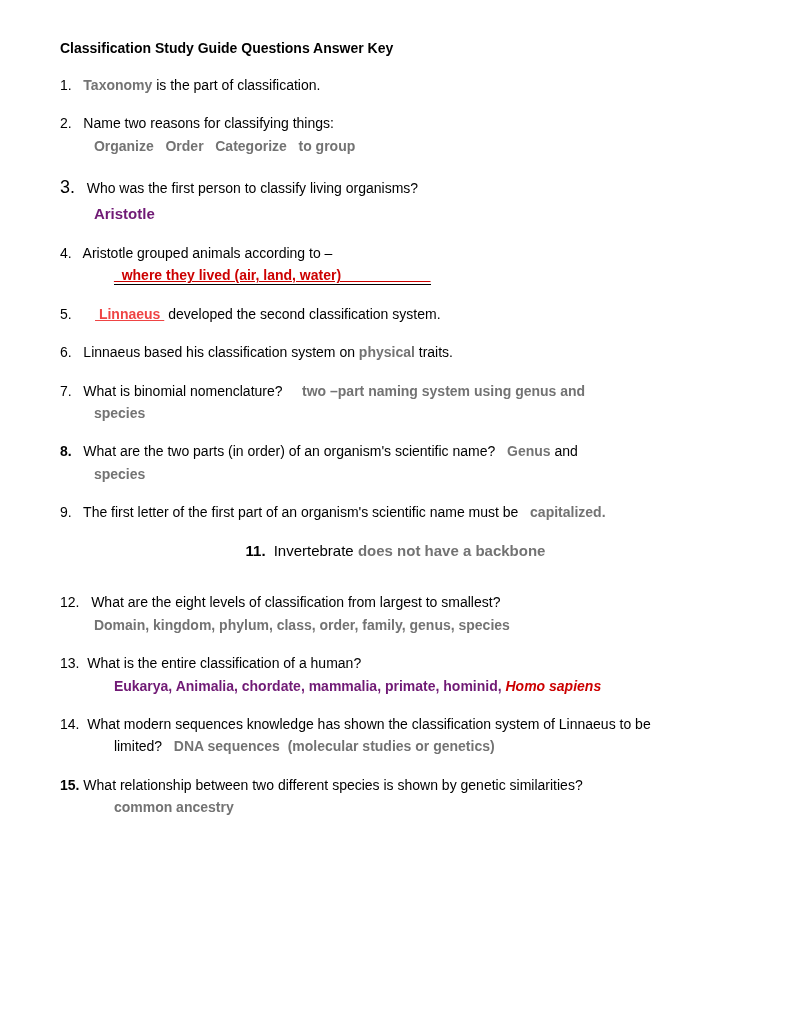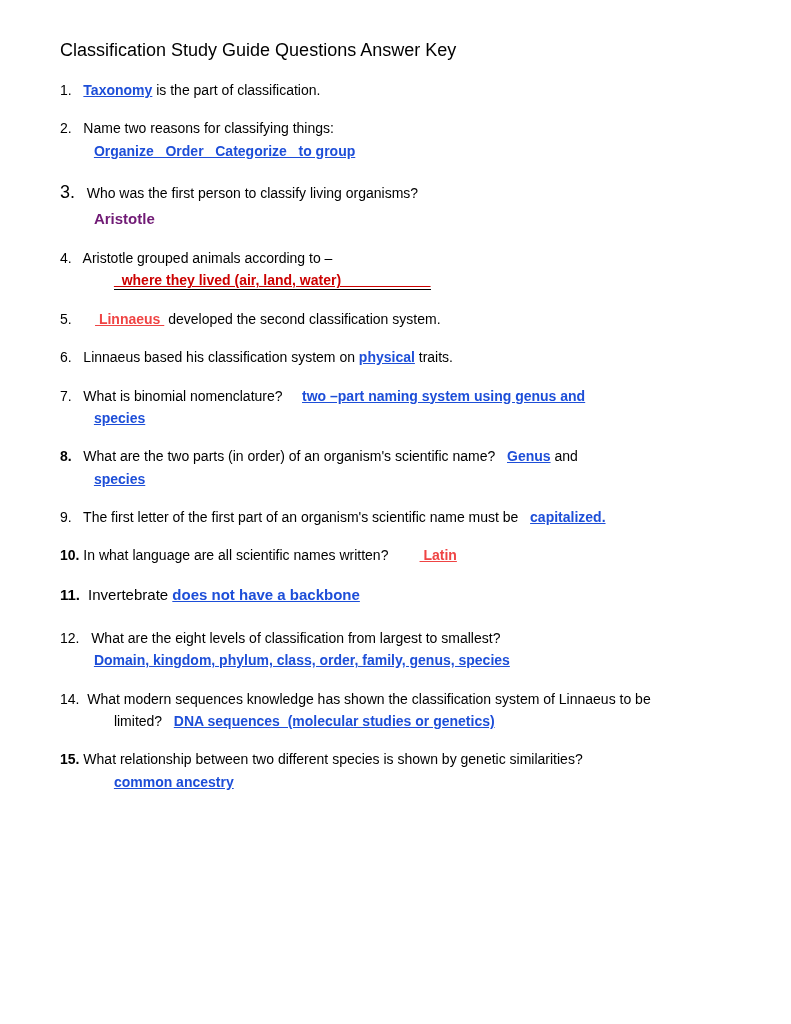--- a/index.html
+++ b/index.html
@@ -6,36 +6,35 @@
     body {
       background: #fff;
       font-family: Arial, sans-serif;
       font-size: 14px;
       color: #000;
       padding: 40px 60px;
       width: 791px;
       min-height: 1024px;
     }
     .page-title {
-      font-weight: normal;
-      font-size: 18px;
+      font-weight: bold;
+      font-size: 14px;
       margin-bottom: 18px;
     }
     .question {
       margin-bottom: 16px;
       line-height: 1.6;
     }
     .answer {
       color: #701a75;
       font-weight: bold;
     }
     .answer-underline {
-      color: #1d4ed8;
+      color: #737373;
       font-weight: bold;
-      text-decoration: underline;
     }
     .answer-italic {
       color: #cc0000;
       font-weight: bold;
       font-style: italic;
     }
     .inline-blank {
       color: #ef4444;
       font-weight: bold;
       text-decoration: underline;
@@ -110,40 +109,42 @@
     <span style="display:inline-block; width:30px;"></span>
     <span class="answer-underline">species</span>
   </div>
 
   <div class="question">
     <span>9.&nbsp;&nbsp;</span>
     <span>The first letter of the first part of an organism's scientific name must be&nbsp;&nbsp;</span>
     <span class="answer-underline">capitalized.</span>
   </div>
 
-  <div class="question">
-    <span style="font-weight:bold;">10.</span>
-    <span>In what language are all scientific names written?&nbsp;&nbsp;&nbsp;&nbsp;&nbsp;&nbsp;&nbsp;</span>
-    <span class="inline-blank">&nbsp;Latin</span>
-  </div>
 
-  <div class="question" style="margin-top:8px; margin-bottom:20px;">
+  <div class="question" style="margin-top:8px; margin-bottom:28px;text-align:center;">
     <span style="font-weight:bold; font-size:15px;">11.</span>
     <span style="font-size:15px;">&nbsp;Invertebrate </span>
     <span class="answer-underline" style="font-size:15px;">does not have a backbone</span>
   </div>
 
   <div class="question" style="margin-top:10px;">
     <span>12.&nbsp;&nbsp;</span>
     <span>What are the eight levels of classification from largest to smallest?</span>
     <br>
     <span style="display:inline-block; width:30px;"></span>
     <span class="answer-underline">Domain, kingdom, phylum, class, order, family, genus, species</span>
   </div>
 
+  <div class="question">
+    <span>13.&nbsp;</span>
+    <span>What is the entire classification of a human?</span>
+    <br>
+    <span style="display:inline-block; width:50px;"></span>
+    <span class="answer">Eukarya, Animalia, chordate, mammalia, primate, hominid, </span><span class="answer-italic">Homo sapiens</span>
+  </div>
 
   <div class="question">
     <span>14.&nbsp;</span>
     <span>What modern sequences knowledge has shown the classification system of Linnaeus to be</span>
     <br>
     <span style="display:inline-block; width:50px;"></span>
     <span>limited?&nbsp;&nbsp;</span>
     <span class="answer-underline">DNA sequences&nbsp;&nbsp;(molecular studies or genetics)</span>
   </div>
 

